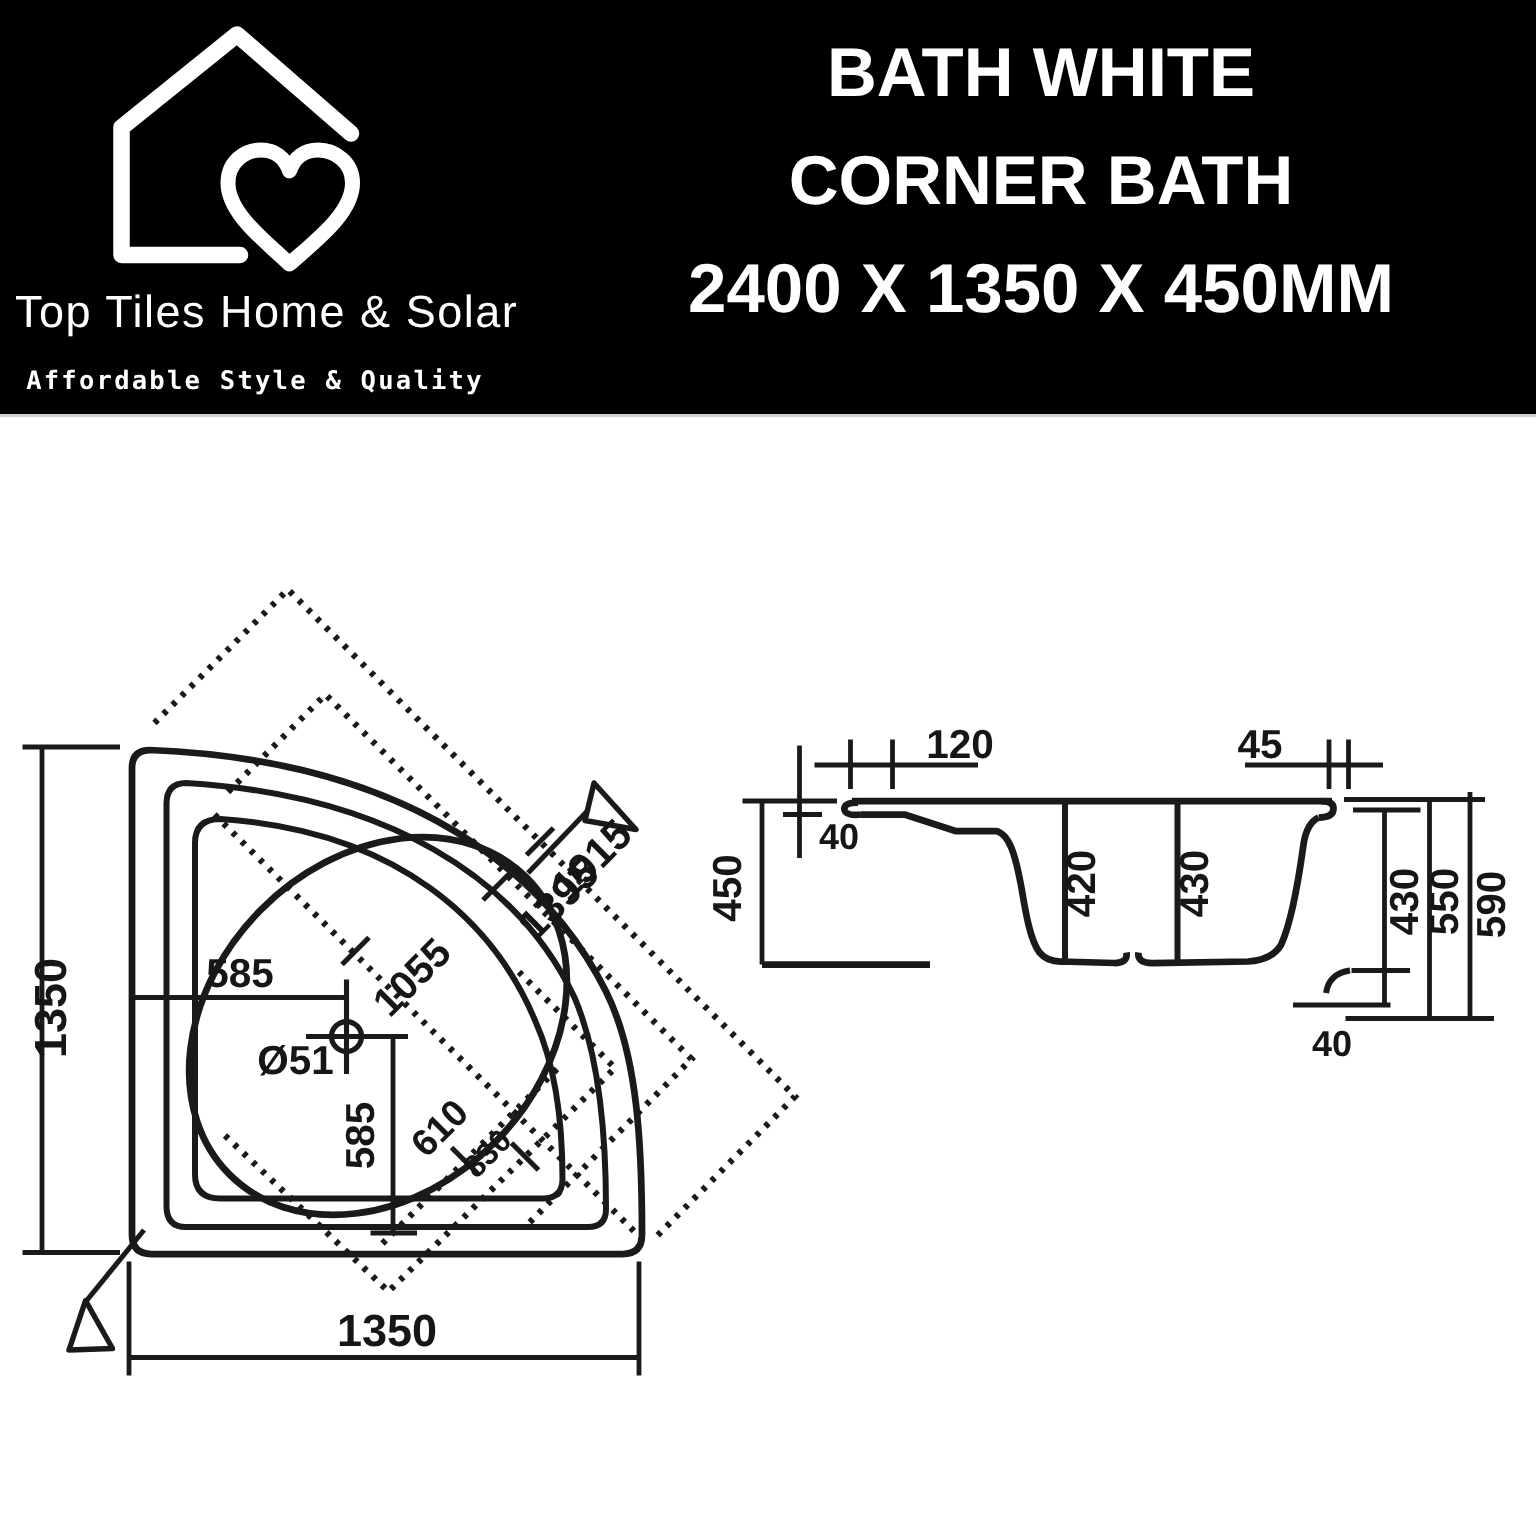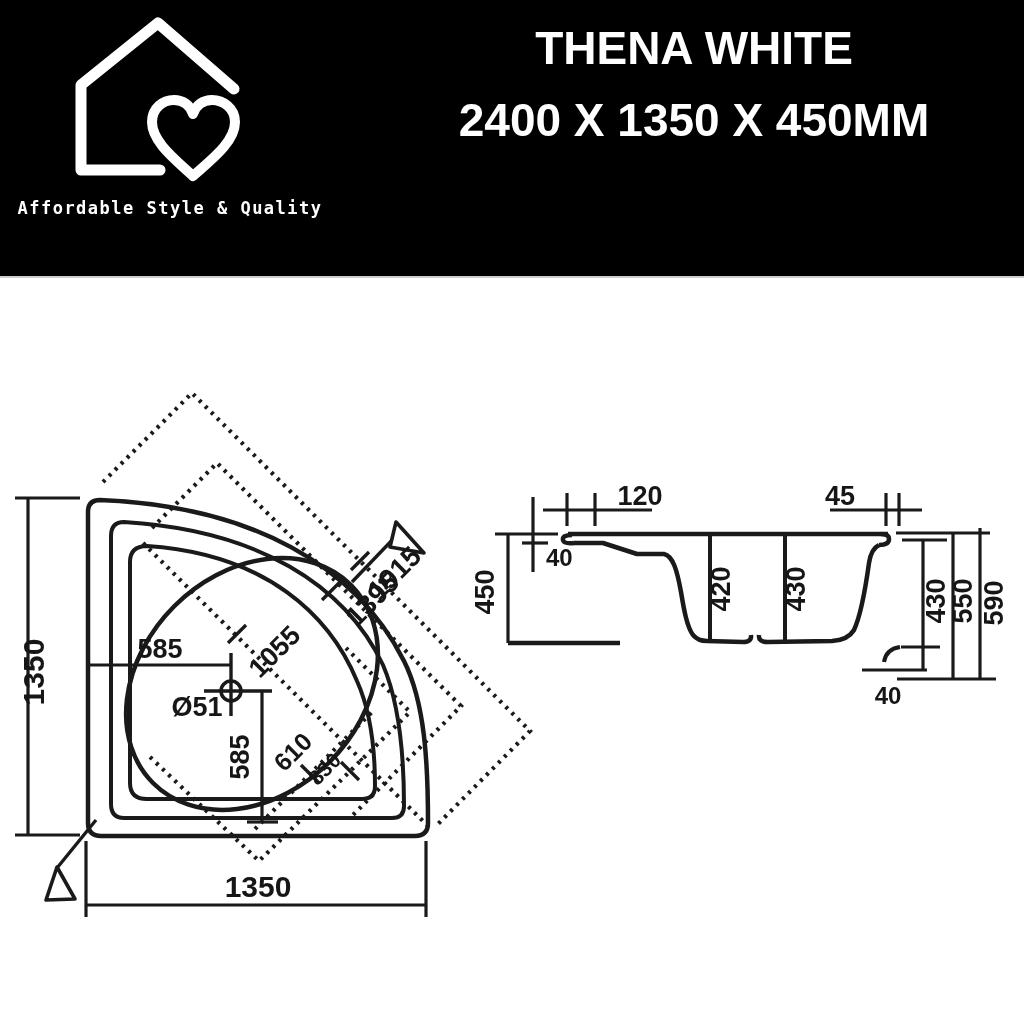--- a/index.html
+++ b/index.html
@@ -4,21 +4,21 @@
 <style>
   html,body{margin:0;padding:0;background:#ffffff;}
   body{width:1024px;height:1024px;position:relative;overflow:hidden;
        font-family:"Liberation Sans", sans-serif;}
   
   .header{position:absolute;left:0;top:0;width:1024px;height:278px;background:#000;
           border-bottom:2px solid #cfcfcf;box-sizing:border-box;}
   .logo-svg{position:absolute;left:62px;top:8px;}
   .brand-block{position:absolute;left:10px;top:192px;width:320px;text-align:center;color:#fff;}
   .brand-name{font-size:30px;font-weight:400;letter-spacing:1px;white-space:nowrap;}
-  .brand-tagline{margin-top:6px;font-family:"DejaVu Sans Mono", monospace;font-weight:bold;
+  .brand-tagline{margin-top:18px;font-family:"DejaVu Sans Mono", monospace;font-weight:bold;
                  font-size:17px;letter-spacing:1.5px;white-space:nowrap;}
   .title-block{position:absolute;left:392px;top:12px;width:604px;text-align:center;
                color:#fff;font-weight:bold;font-size:46px;line-height:72px;letter-spacing:0px;}
   .title-line{white-space:nowrap;}
   
   .drawing{position:absolute;left:0;top:278px;}
   .ln{stroke:#1a1a1a;fill:none;}
   .outline{stroke-width:4.5;stroke-linejoin:round;}
   .rim{stroke-width:4;stroke-linejoin:round;}
   .dim{stroke-width:3.2;}
@@ -37,25 +37,27 @@
   <svg class="logo-svg" width="200" height="182" viewBox="70 6 200 182">
     <g>
       <path d="M 168,168 L 89,168 L 89,83 L 166,21 L 242,87" fill="none" stroke="#ffffff" stroke-width="11" stroke-linecap="round" stroke-linejoin="round"></path>
       <path d="M 201,174 C 184,158 160,140 160,120 C 160,106 171,98 182,98
                C 191,98 198,103 201,112 C 204,103 211,98 220,98
                C 231,98 243,106 243,120 C 243,140 219,158 201,174 Z" fill="none" stroke="#ffffff" stroke-width="10" stroke-linejoin="round"></path>
     </g>
   </svg>
 
   <div class="brand-block">
+    <div class="brand-name">Top Tiles Home &amp; Solar</div>
     <div class="brand-tagline">Affordable Style &amp; Quality</div>
   </div>
 
   <div class="title-block">
-    <div class="title-line">THENA WHITE</div>
+    <div class="title-line">BATH WHITE</div>
+    <div class="title-line">CORNER BATH</div>
     <div class="title-line">2400 X 1350 X 450MM</div>
   </div>
 </div>
 
 <svg class="drawing" width="1024" height="746" viewBox="0 278 1024 746">
 
   <g>
 
     <path class="ln dot" d="M 103,482 L 192,393 L 530,731 L 437,825"></path>
     <path class="ln dot" d="M 152,528 L 217,463 L 461,706 L 352,816"></path>

